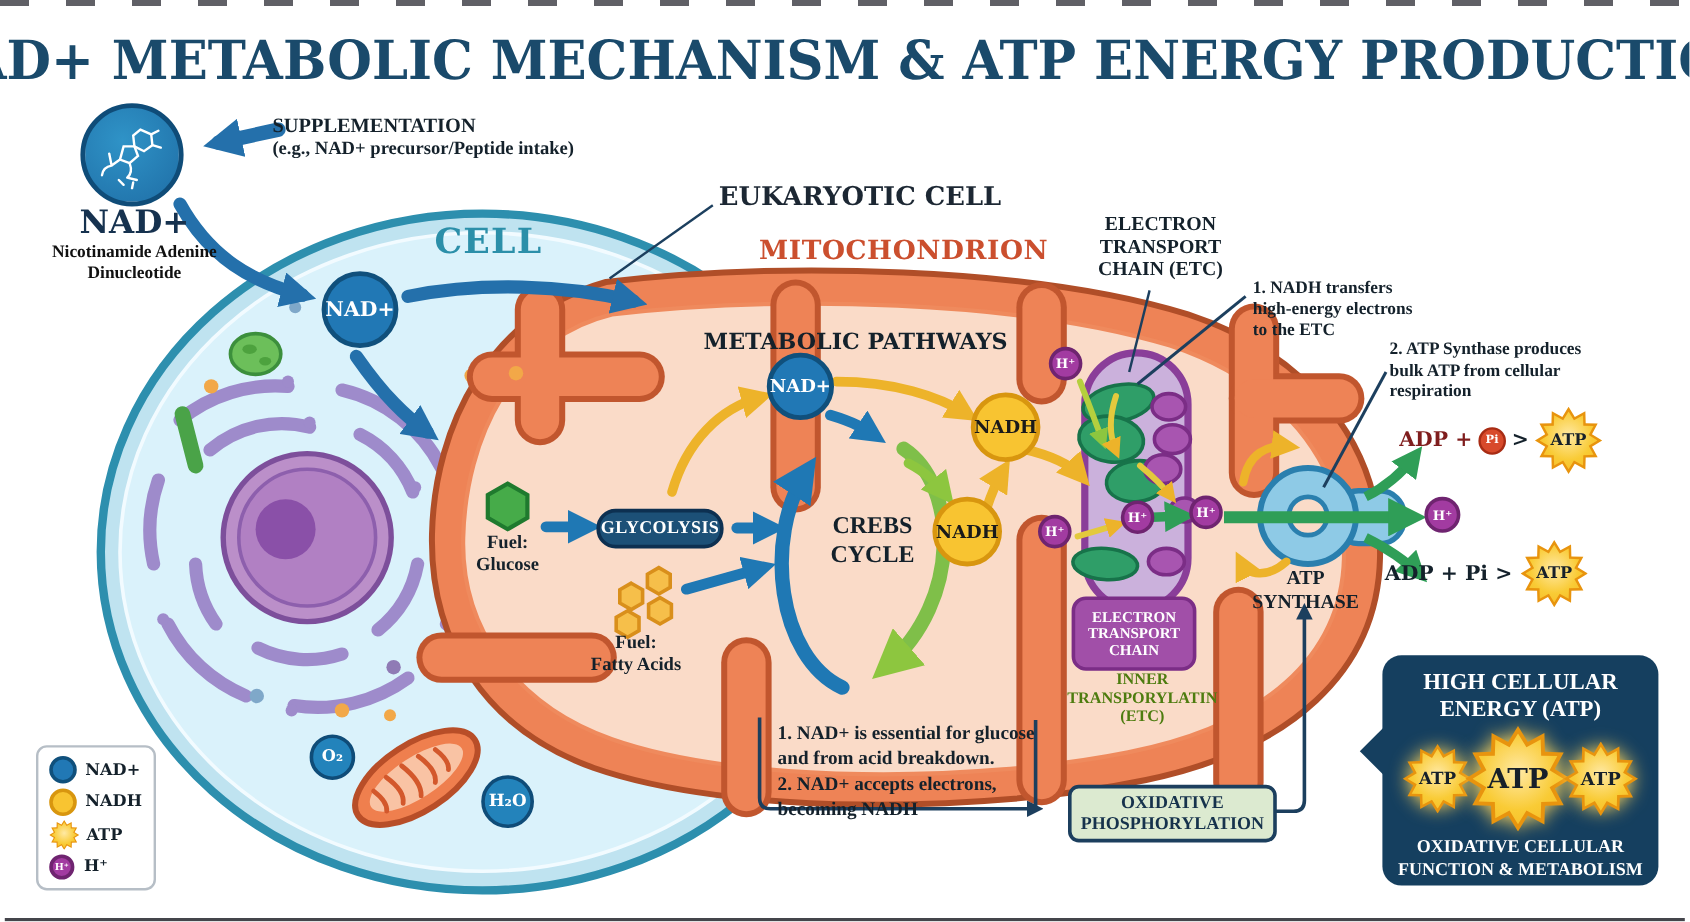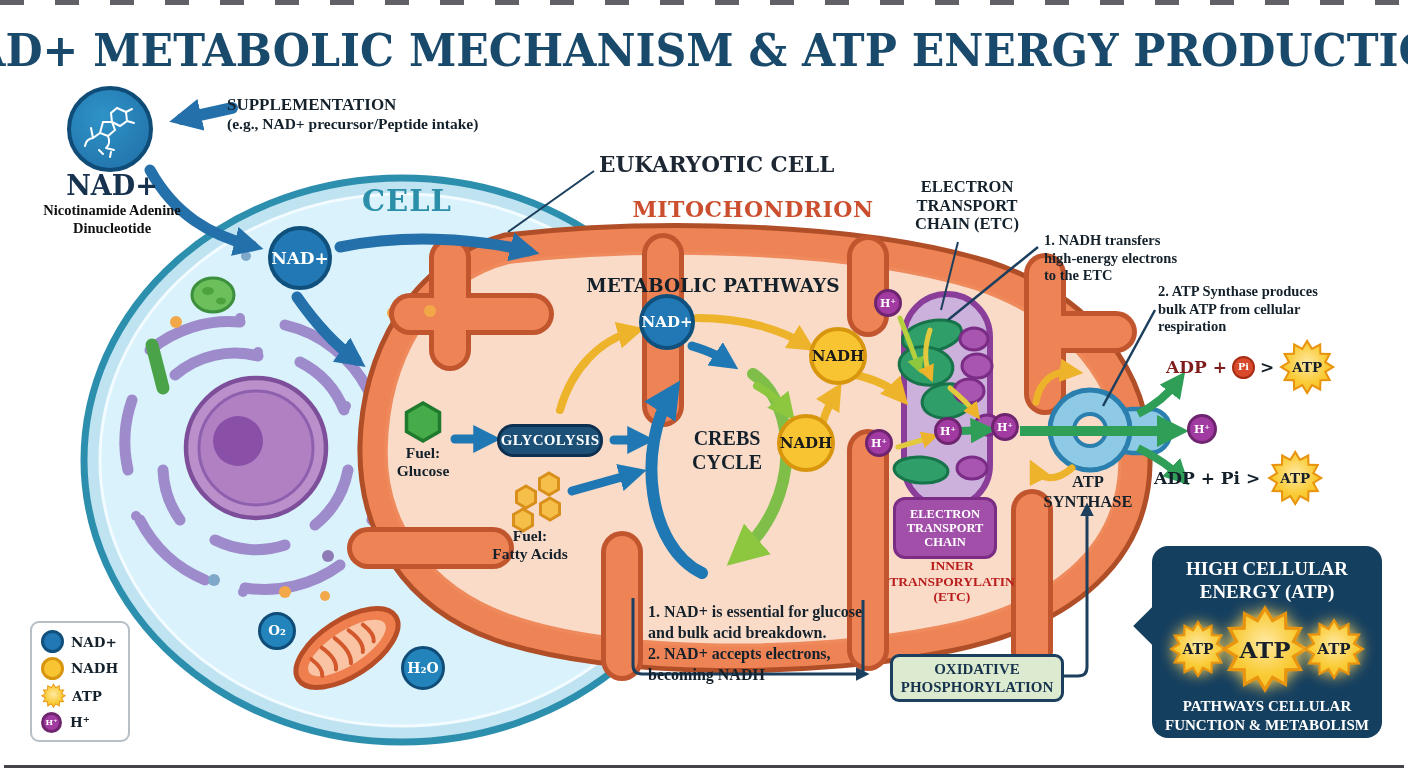--- a/index.html
+++ b/index.html
@@ -295,21 +295,21 @@
   <div class="abs ctr lines" style="left:727px;top:426px;font-size:20px;line-height:24px;color:#14212b;">
     <div>CREBS</div>
     <div>CYCLE</div>
   </div>
 
   <div class="pill lines" style="left:893px;top:497px;width:104px;height:62px;background:#a14fa8;border:3px solid #7b2d86;border-radius:12px;color:#fff;font-size:12.5px;line-height:14px;text-align:center;">
     <div>ELECTRON</div>
     <div>TRANSPORT</div>
     <div>CHAIN</div>
   </div>
-  <div class="abs ctr lines" style="left:952px;top:558px;font-size:13.5px;line-height:15.5px;color:#b91c1c;">
+  <div class="abs ctr lines" style="left:952px;top:558px;font-size:13.5px;line-height:15.5px;color:#4d7c0f;">
     <div>INNER</div>
     <div>TRANSPORYLATIN</div>
     <div>(ETC)</div>
   </div>
 
   <div class="abs ctr lines" style="left:1088px;top:472px;font-size:16.5px;line-height:19.5px;color:#14212b;">
     <div>ATP</div>
     <div>SYNTHASE</div>
   </div>
 
@@ -323,21 +323,21 @@
   </div>
   <div class="abs" style="left:1154px;top:451px;display:flex;align-items:center;gap:7px;height:54px;">
     <span style="font-size:17px;color:#14212b;">ADP + Pi &gt;</span>
     <span class="burst" style="width:56px;height:56px;">
       <span style="font-size:13.5px;">ATP</span>
     </span>
   </div>
 
   <div class="abs lines" style="left:648px;top:601px;font-size:16px;line-height:21px;color:#14212b;">
     <div>1. NAD+ is essential for glucose</div>
-    <div>and bulk acid breakdown.</div>
+    <div>and from acid breakdown.</div>
     <div>2. NAD+ accepts electrons,</div>
     <div>becoming NADH</div>
   </div>
   <div class="pill lines" style="left:890px;top:654px;width:174px;height:48px;background:#dcead0;border:3px solid #1c3f5e;border-radius:9px;color:#16324c;font-size:15px;line-height:18px;text-align:center;">
     <div>OXIDATIVE</div>
     <div>PHOSPHORYLATION</div>
   </div>
 
   <div class="abs" style="left:1152px;top:546px;width:230px;height:192px;background:#153f5f;border-radius:16px;">
     <div style="position:absolute;left:-13px;top:66px;width:28px;height:28px;background:#153f5f;transform:rotate(45deg);"></div>
@@ -356,21 +356,21 @@
         <span style="font-size:23px;">ATP</span>
           </span>
         </span>
       <span class="glow">
           <span class="burst" style="width:62px;height:62px;">
         <span style="font-size:15px;">ATP</span>
           </span>
         </span>
     </div>
     <div class="lines" style="position:relative;margin-top:2px;text-align:center;color:#fff;font-size:15px;line-height:19px;">
-      <div>PATHWAYS CELLULAR</div>
+      <div>OXIDATIVE CELLULAR</div>
       <div>FUNCTION &amp; METABOLISM</div>
     </div>
   </div>
 
   <div class="abs" style="left:30px;top:621px;width:100px;height:121px;background:#fff;border:2px solid #b6bec6;border-radius:9px;box-sizing:border-box;padding:7px 9px;display:flex;flex-direction:column;justify-content:space-between;">
     <div style="display:flex;align-items:center;">
       <span style="width:23px;height:23px;border-radius:50%;background:#2178b5;border:3px solid #10507c;box-sizing:border-box;flex:0 0 auto;"></span>
       <span style="margin-left:7px;font-size:13.5px;color:#14212b;">NAD+</span>
     </div>
     <div style="display:flex;align-items:center;">

